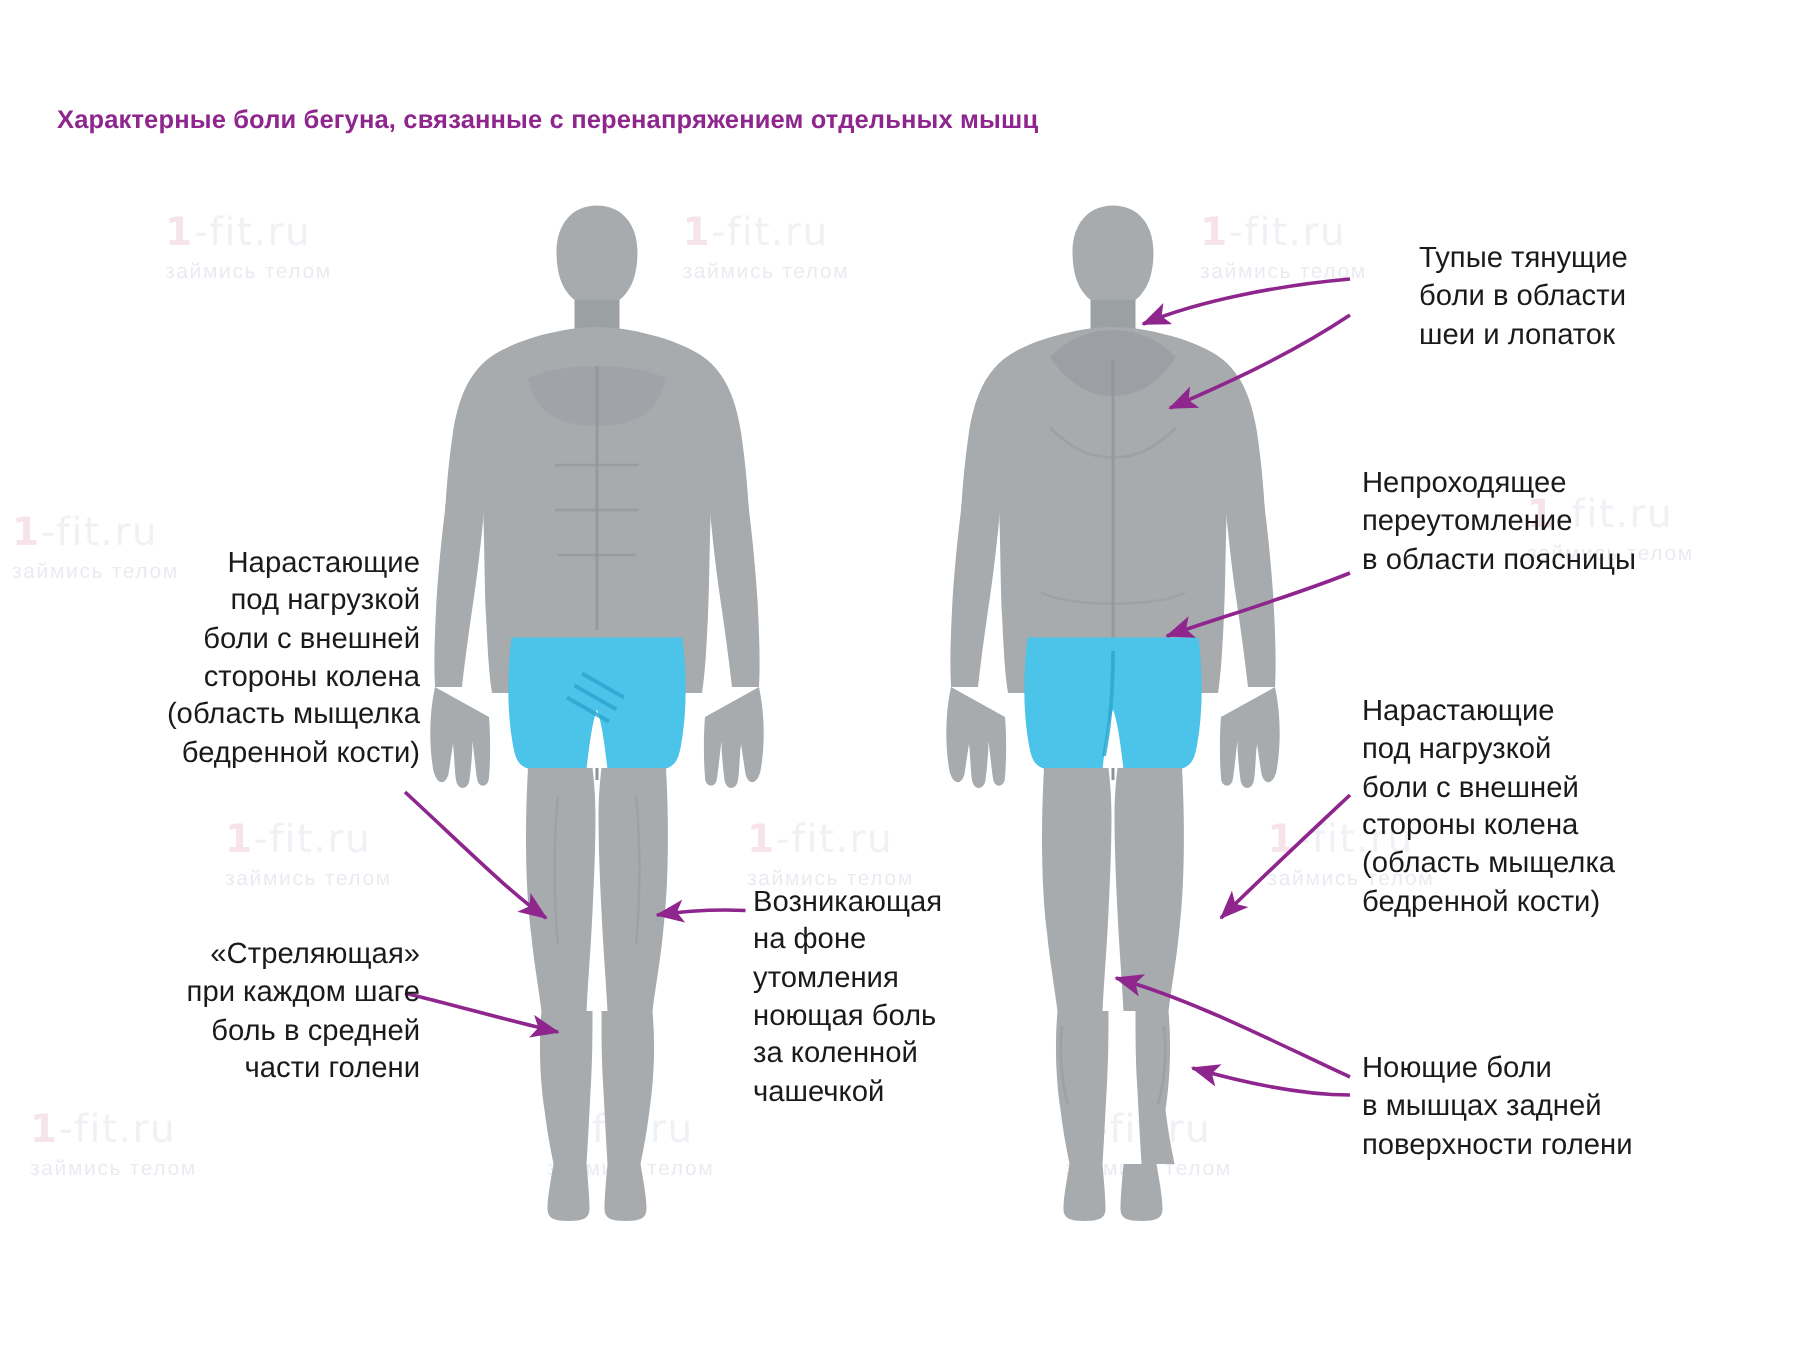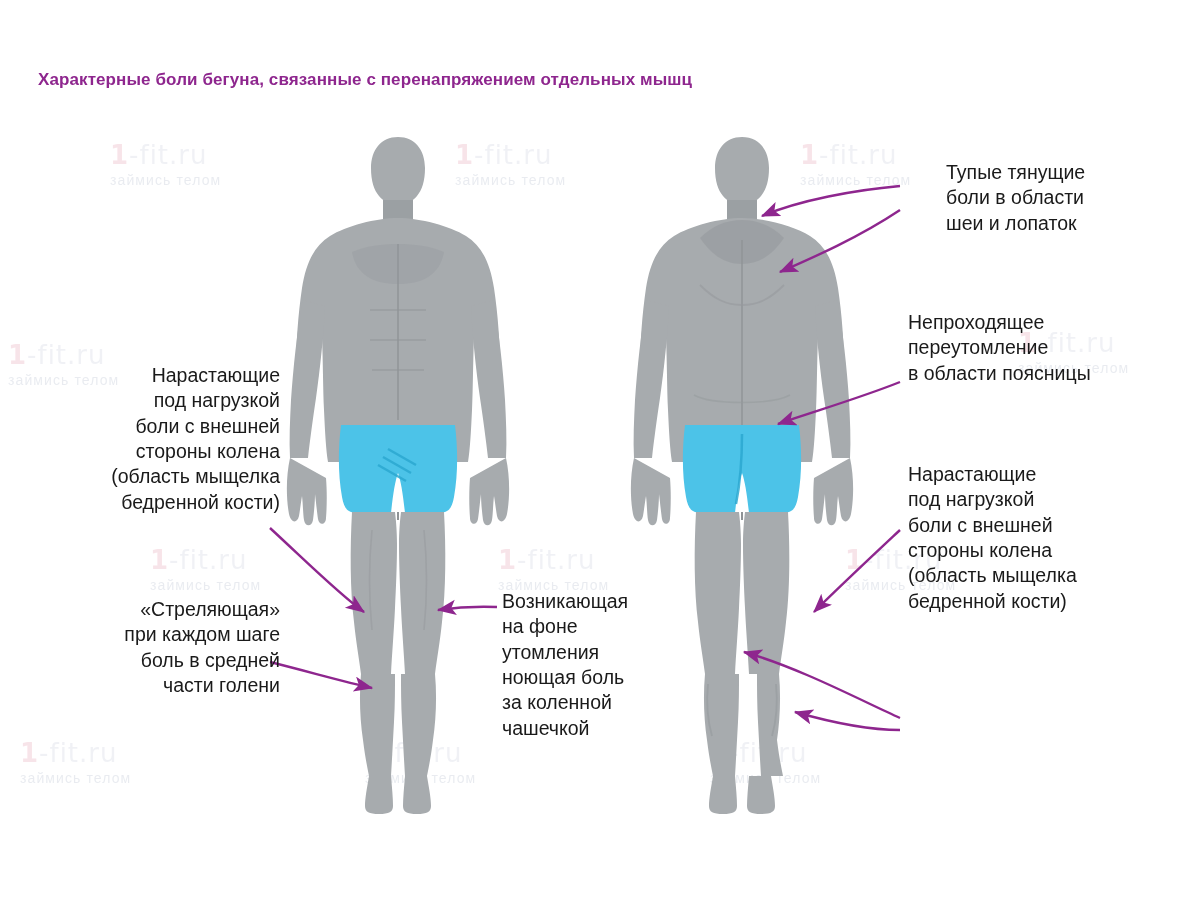--- a/index.html
+++ b/index.html
@@ -79,21 +79,21 @@
   }
   .callout.right { text-align: left; }
   .callout.left  { text-align: right; }
 
   #c-neck      { left: 946px; top: 160px;  width: 280px; }
   #c-lowback   { left: 908px; top: 310px;  width: 290px; }
   #c-knee-r    { left: 908px; top: 462px;  width: 290px; }
   #c-calf-back { left: 908px; top: 700px;  width: 290px; }
 
   #c-knee-l    { left: 18px;  top: 363px;  width: 262px; }
-  #c-shin      { left: 18px;  top: 597px;  width: 262px; }
+  #c-shin      { left: 18px;  top: 624px;  width: 262px; }
   #c-patella   { left: 502px; top: 568px;  width: 200px; text-align: left; margin-top: 21px; }
 </style>
 </head>
 <body>
 
 <div id="page">
 
   <div id="title">Характерные боли бегуна, связанные с перенапряжением отдельных мышц</div>
 
   <div class="wm" style="left:110px; top:140px;">
@@ -287,20 +287,23 @@
 переутомление
 в области поясницы</div>
 
   <div class="callout right" id="c-knee-r">Нарастающие
 под нагрузкой
 боли с внешней
 стороны колена
 (область мыщелка
 бедренной кости)</div>
 
+  <div class="callout right" id="c-calf-back">Ноющие боли
+в мышцах задней
+поверхности голени</div>
 
   <div class="callout left" id="c-knee-l">Нарастающие
 под нагрузкой
 боли с внешней
 стороны колена
 (область мыщелка
 бедренной кости)</div>
 
   <div class="callout left" id="c-shin">«Стреляющая»
 при каждом шаге

